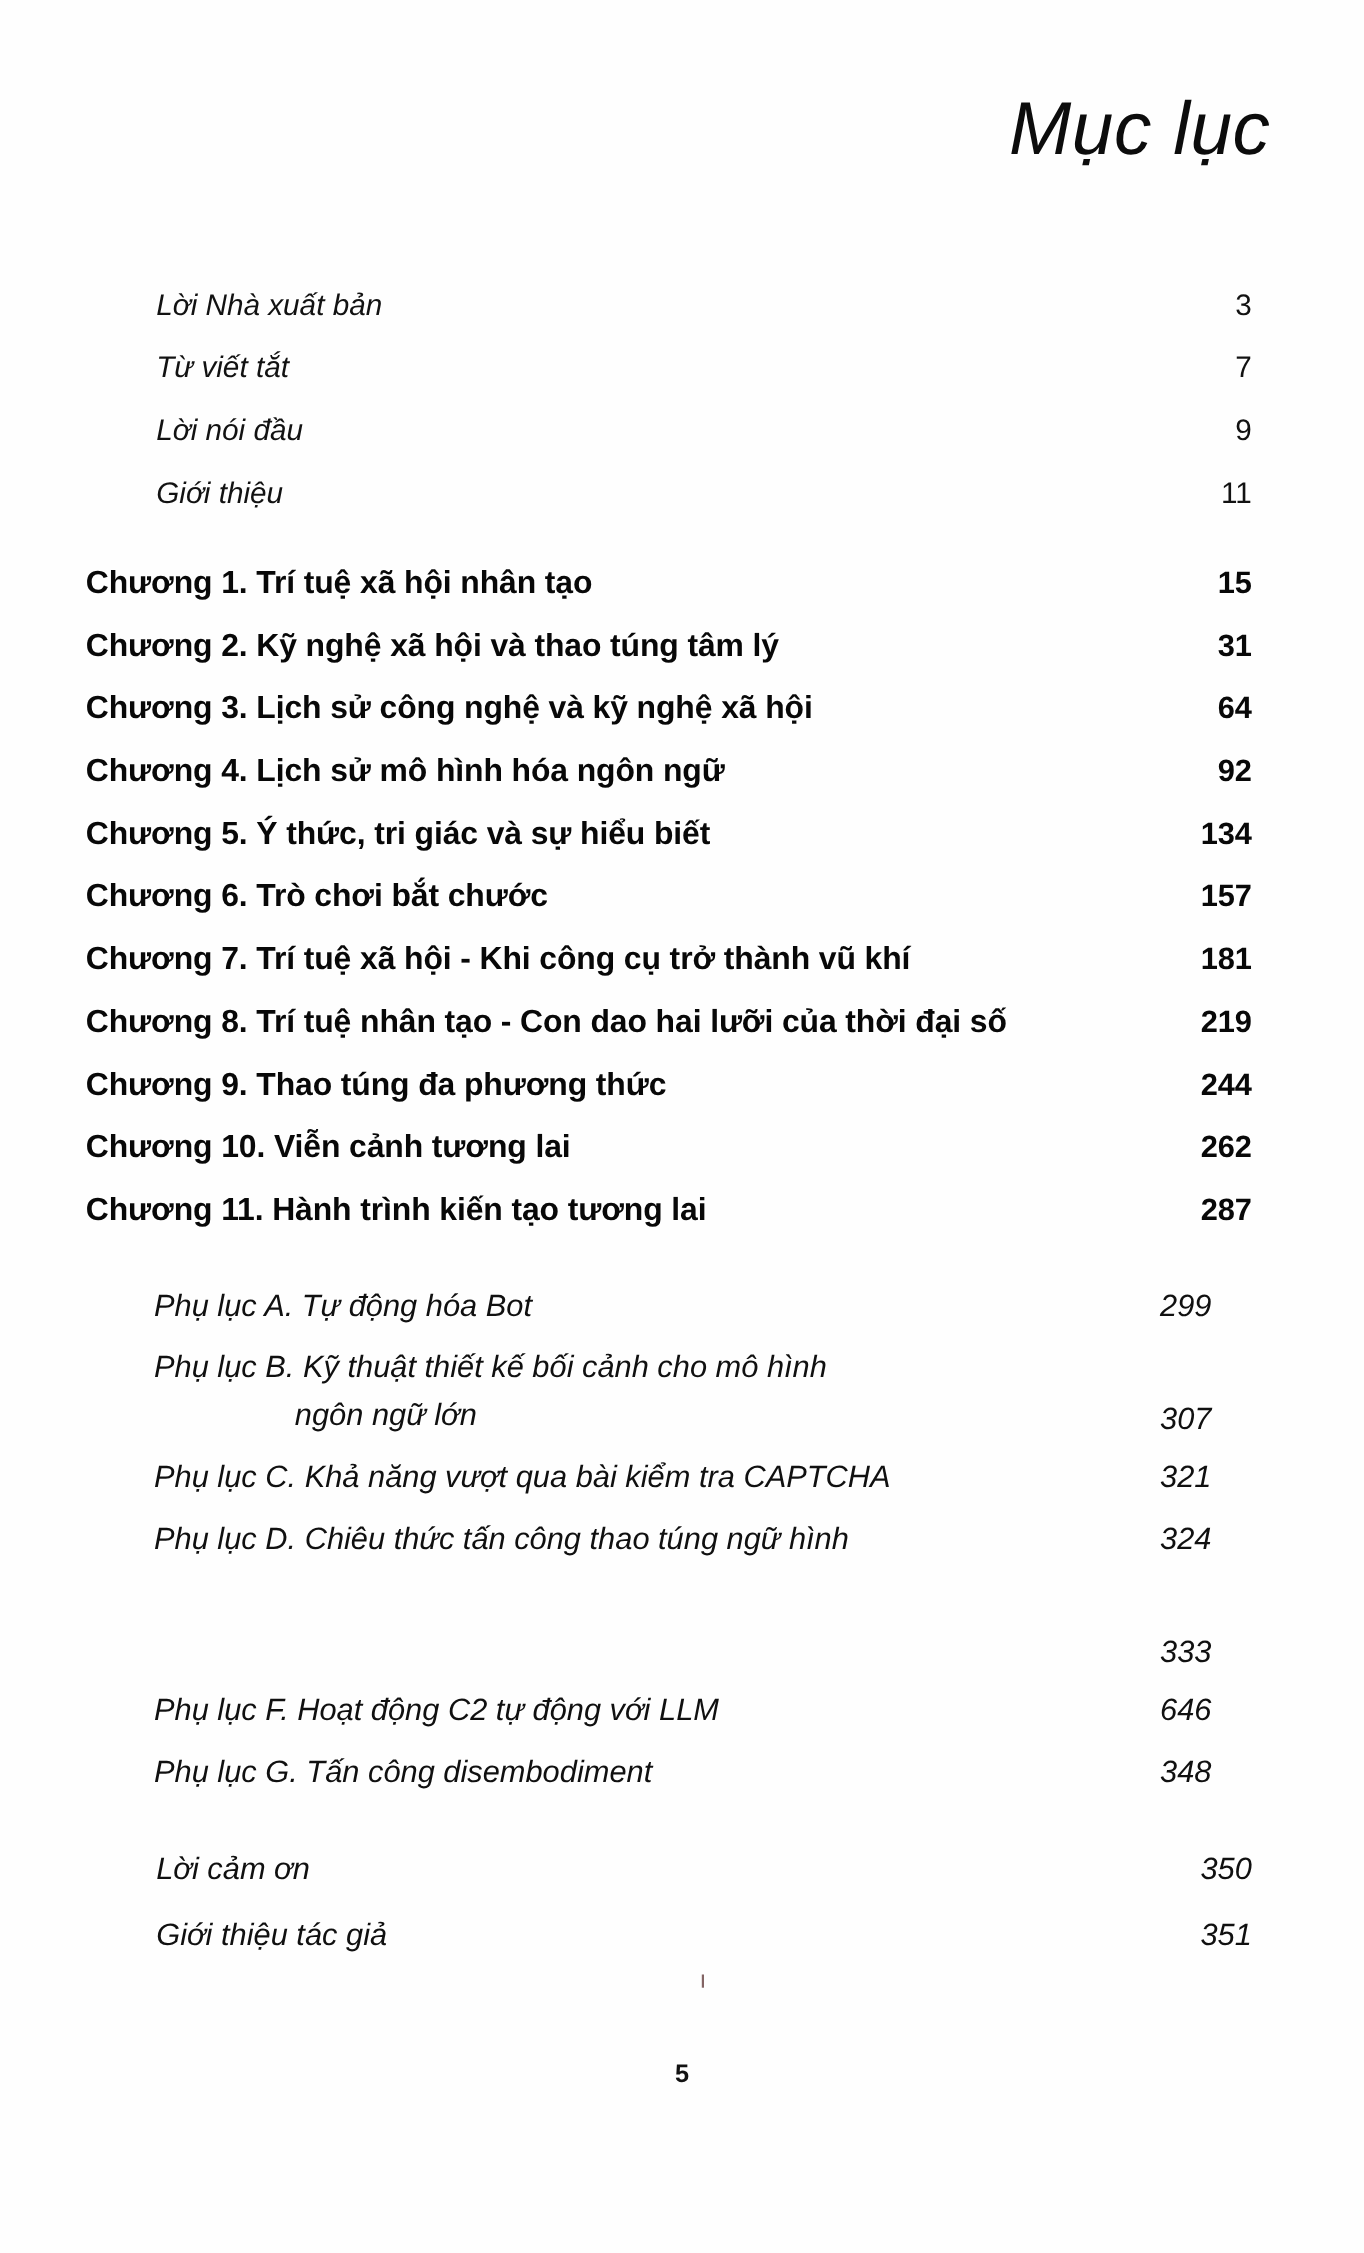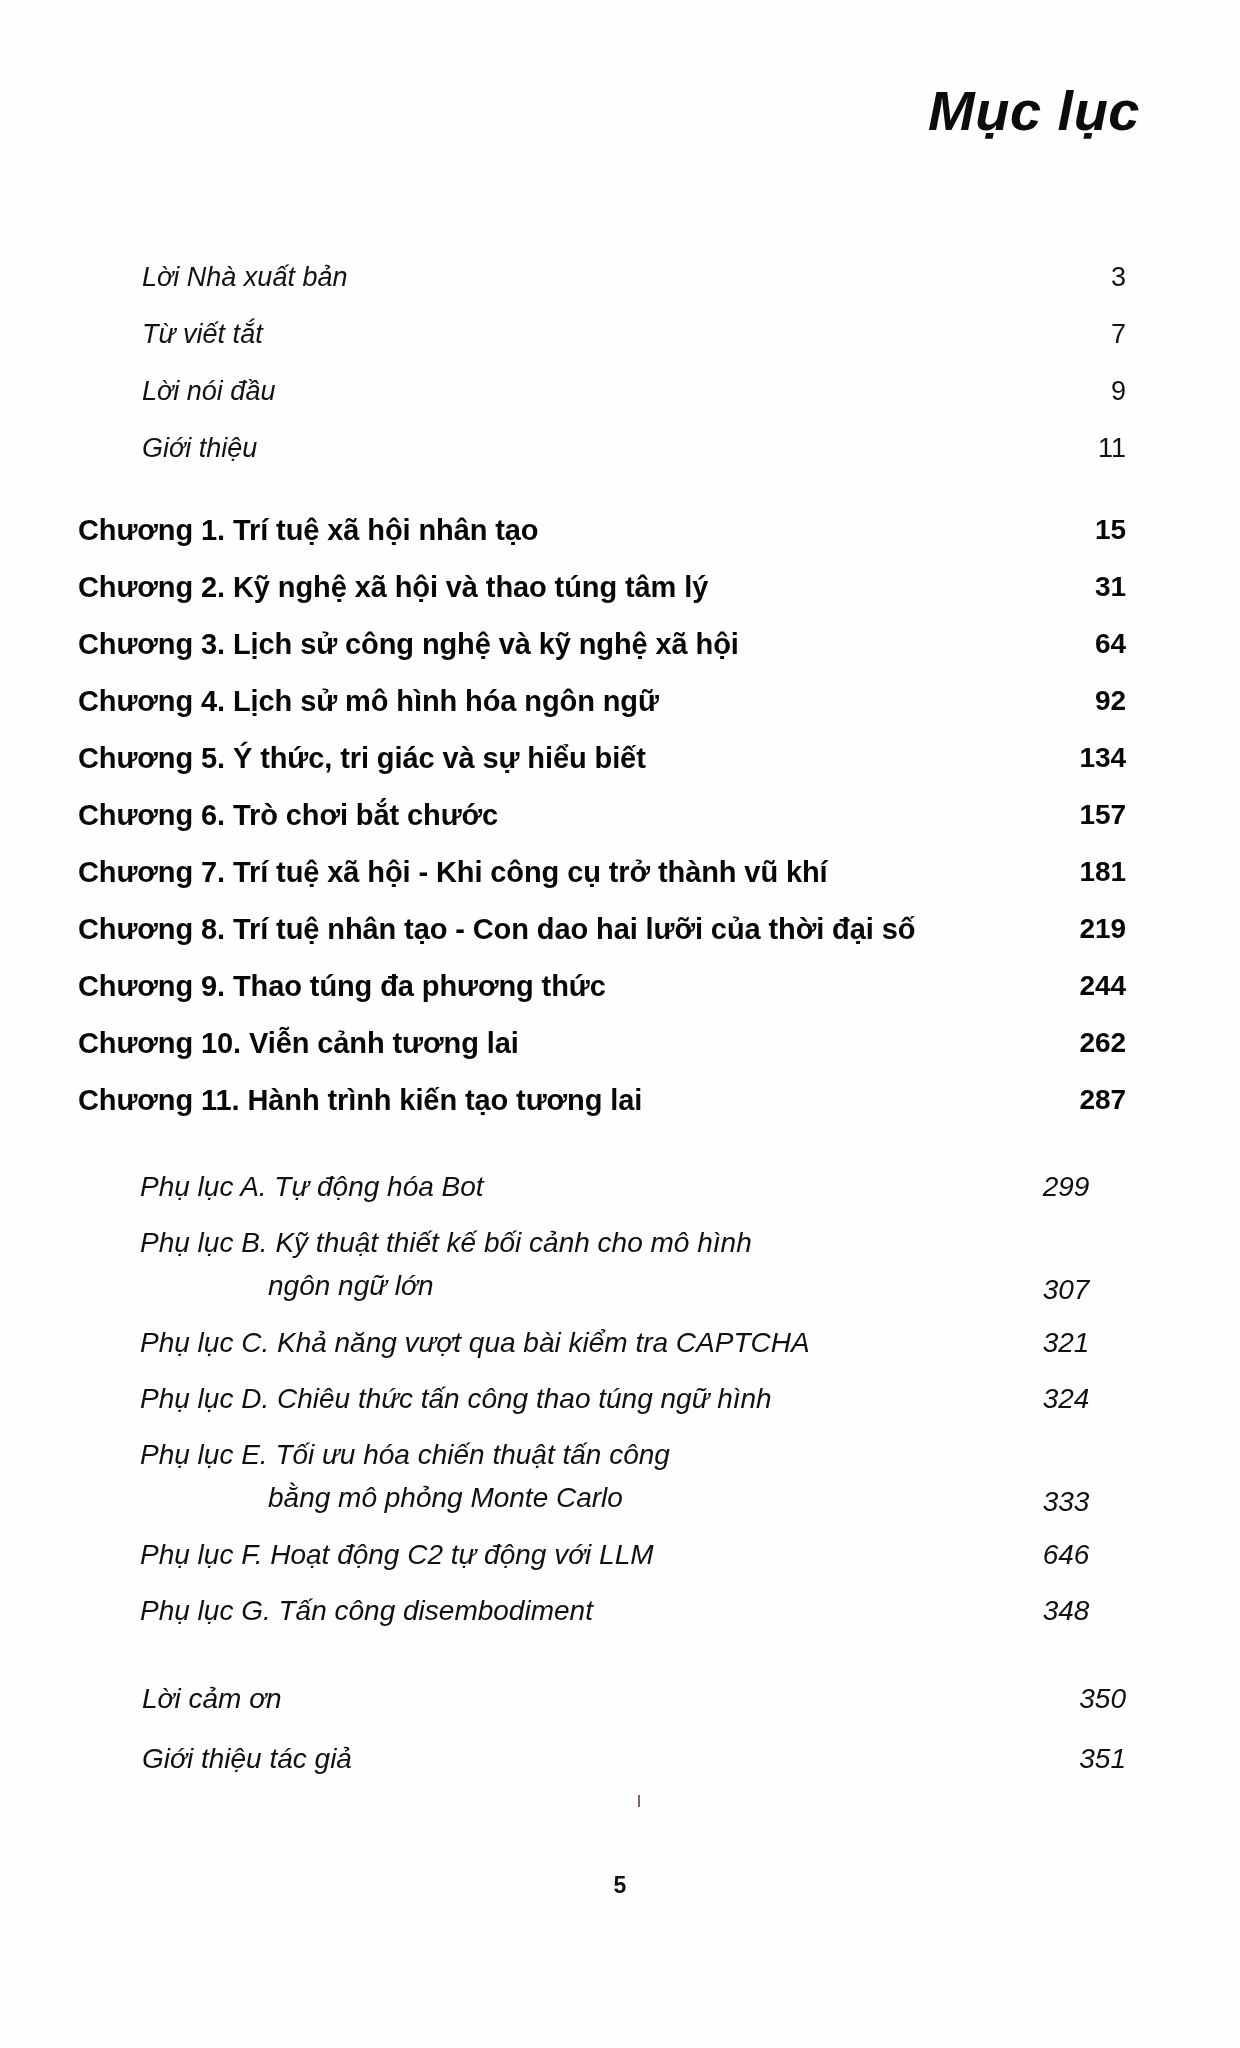--- a/index.html
+++ b/index.html
@@ -18,34 +18,34 @@
   .page {
     position: absolute;
     inset: 0;
     background: #fefefe;
   }
 
   
   .toc-title {
     position: absolute;
     top: 78px;
-    right: 100px;
-    font-size: 56px;
-    font-weight: 700;
+    right: 85px;
+    font-size: 68px;
+    font-weight: 400;
     font-style: italic;
     letter-spacing: 0.5px;
     color: #0c0c0c;
   }
 
   
   .toc-body {
     position: absolute;
     top: 262px;
     left: 0;
-    right: 16px;
+    right: 4px;
   }
 
   .row {
     display: flex;
     align-items: baseline;
     position: relative;
   }
   .row .label {
     flex: 0 1 auto;
     white-space: pre;
@@ -249,21 +249,20 @@
         </div>
         <div class="row">
           <span class="label">Phụ lục C. Khả năng vượt qua bài kiểm tra CAPTCHA</span>
           <span class="num">321</span>
         </div>
         <div class="row">
           <span class="label">Phụ lục D. Chiêu thức tấn công thao túng ngữ hình</span>
           <span class="num">324</span>
         </div>
         <div class="row two-line">
-          <span class="label">Phụ lục E. Tối ưu hóa chiến thuật tấn công<span class="cont">bằng mô phỏng Monte Carlo</span></span>
           <span class="num">333</span>
         </div>
         <div class="row">
           <span class="label">Phụ lục F. Hoạt động C2 tự động với LLM</span>
           <span class="num">646</span>
         </div>
         <div class="row">
           <span class="label">Phụ lục G. Tấn công disembodiment</span>
           <span class="num">348</span>
         </div>

